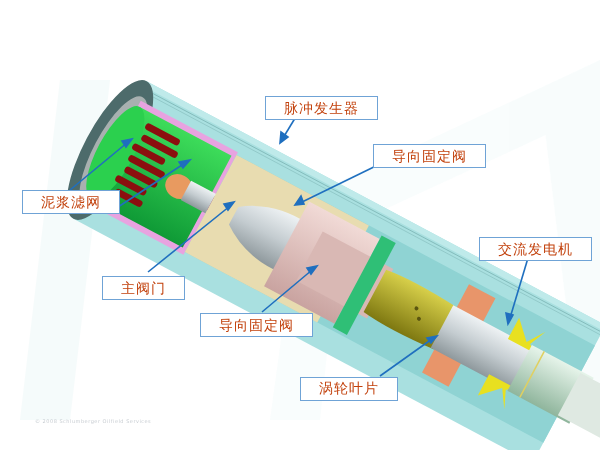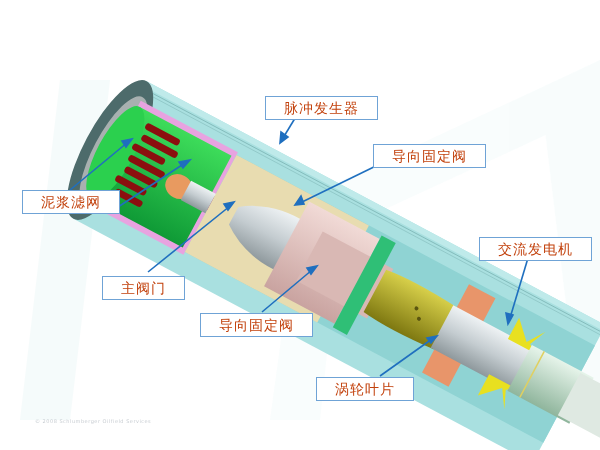--- a/index.html
+++ b/index.html
@@ -139,16 +139,16 @@
         <polygon points="508,324 506,313 513,315"></polygon>
     </g>
   </svg>
 
   <div class="label" style="left:265px;top:96px;">脉冲发生器</div>
   <div class="label" style="left:373px;top:144px;">导向固定阀</div>
   <div class="label" style="left:22px;top:190px;">泥浆滤网</div>
   <div class="label" style="left:479px;top:237px;">交流发电机</div>
   <div class="label" style="left:102px;top:276px;">主阀门</div>
   <div class="label" style="left:200px;top:313px;">导向固定阀</div>
-  <div class="label" style="left:316px;top:377px;">涡轮叶片</div>
+  <div class="label" style="left:300px;top:377px;font-family:Liberation Serif, serif;">涡轮叶片</div>
 
   <div class="footnote">© 2008 Schlumberger Oilfield Services</div>
 </div>
 
 </body></html>

